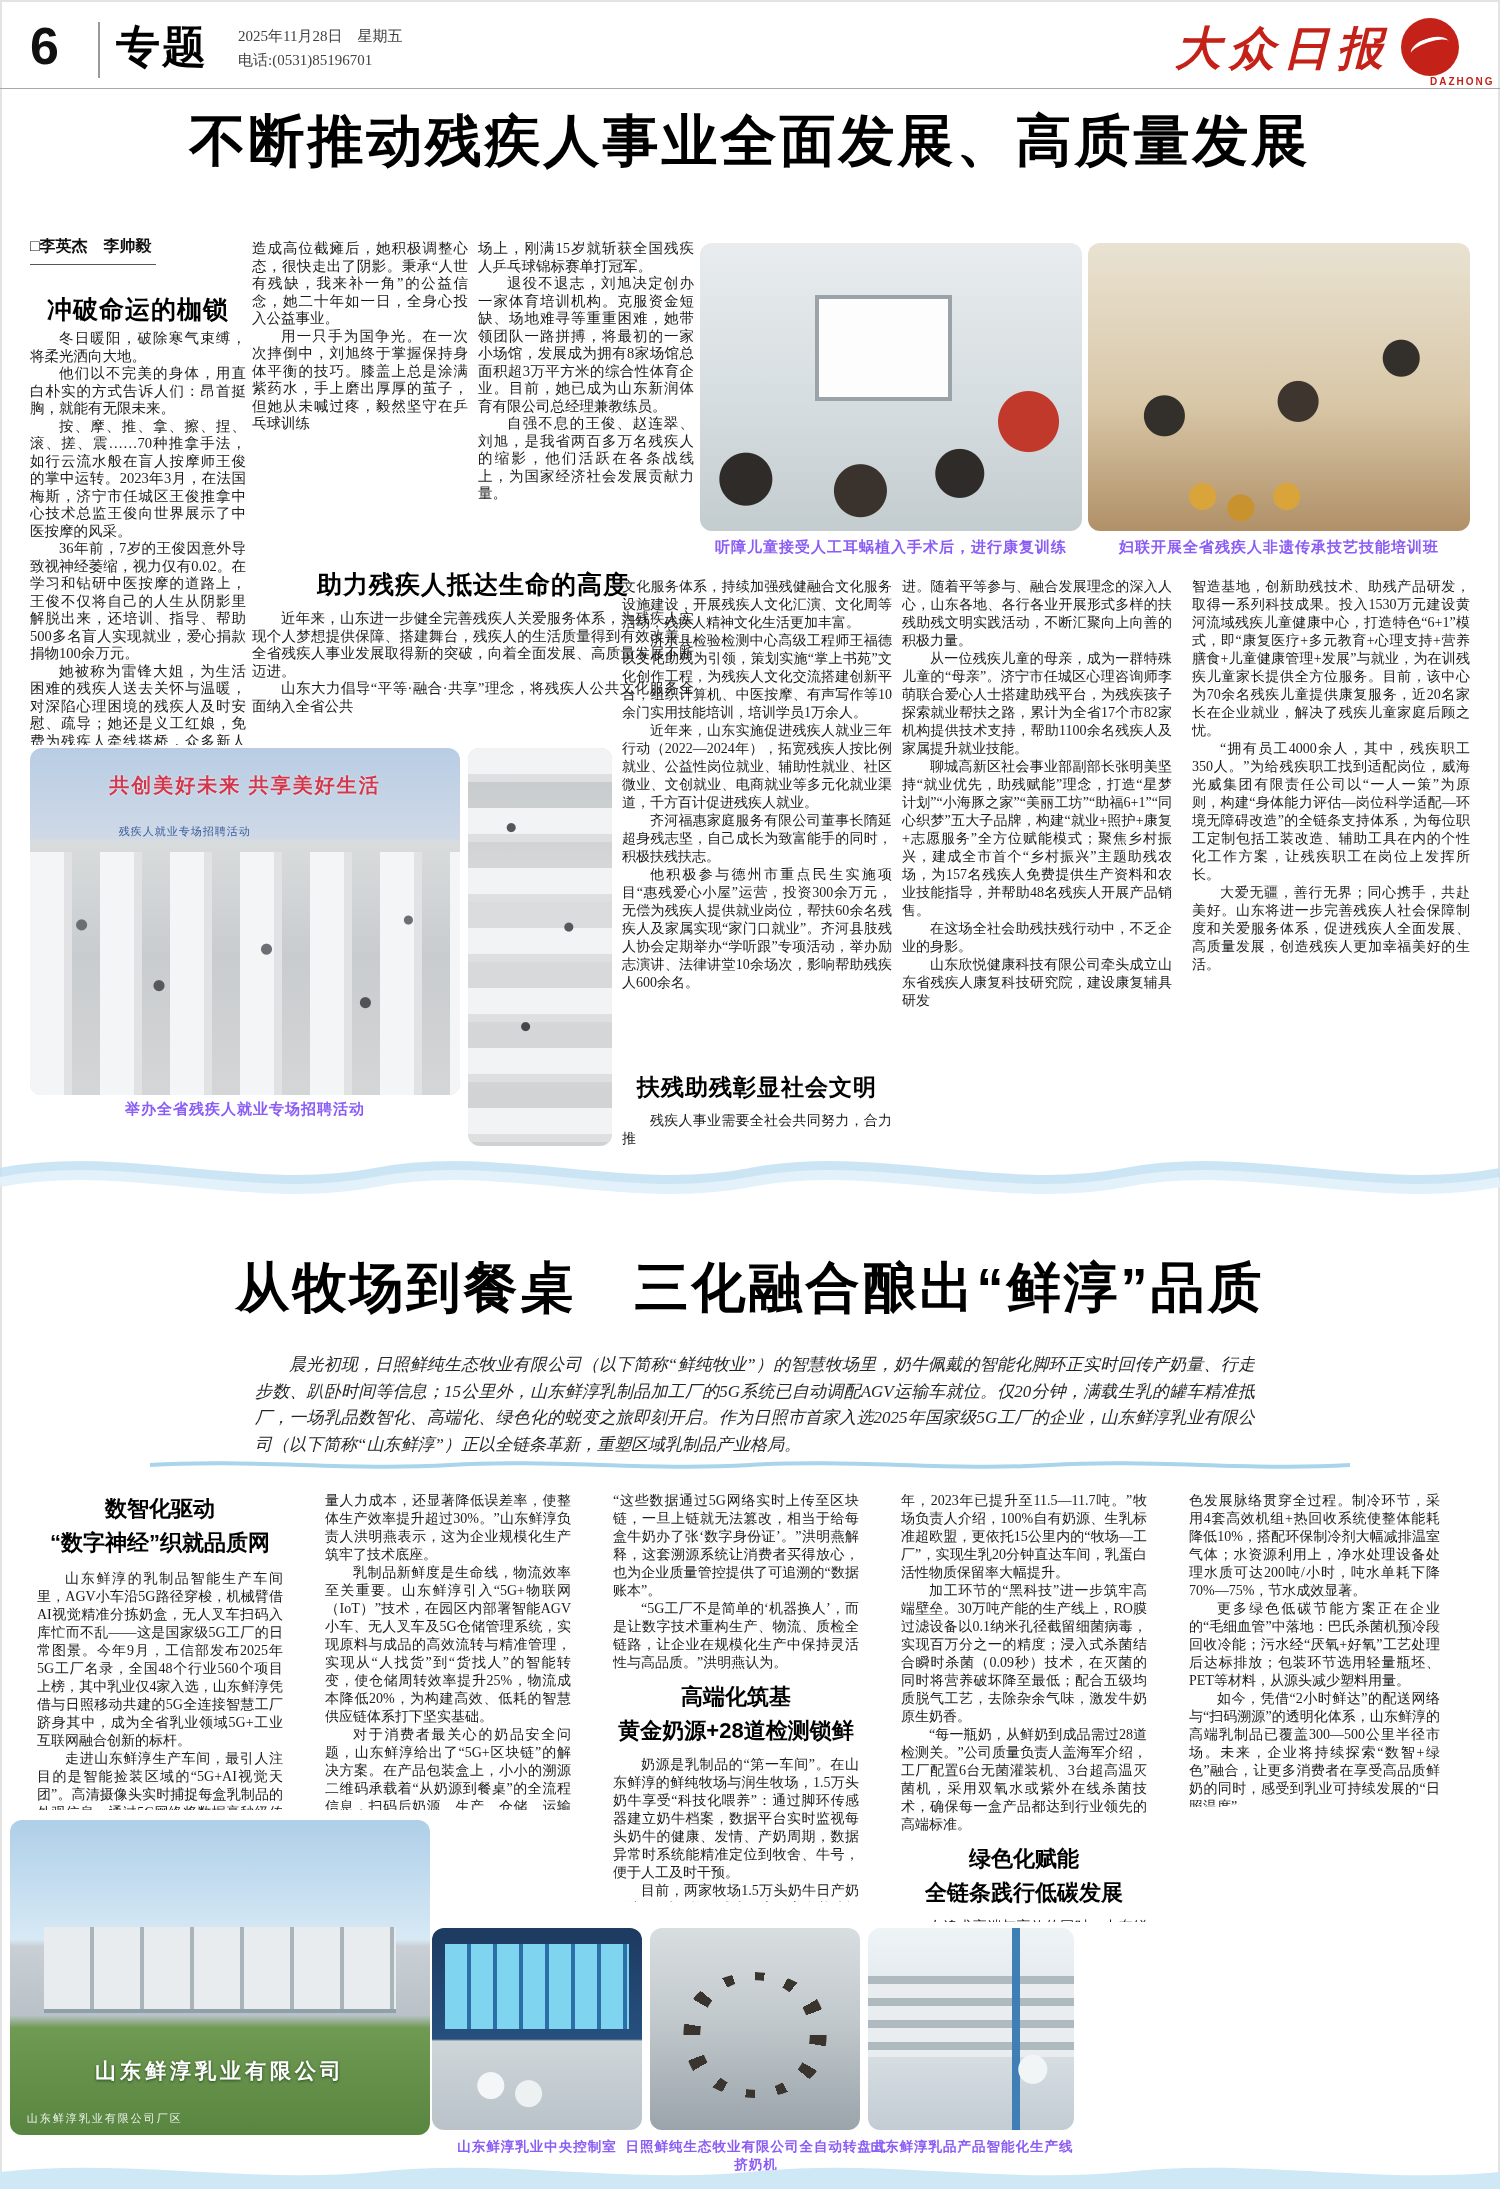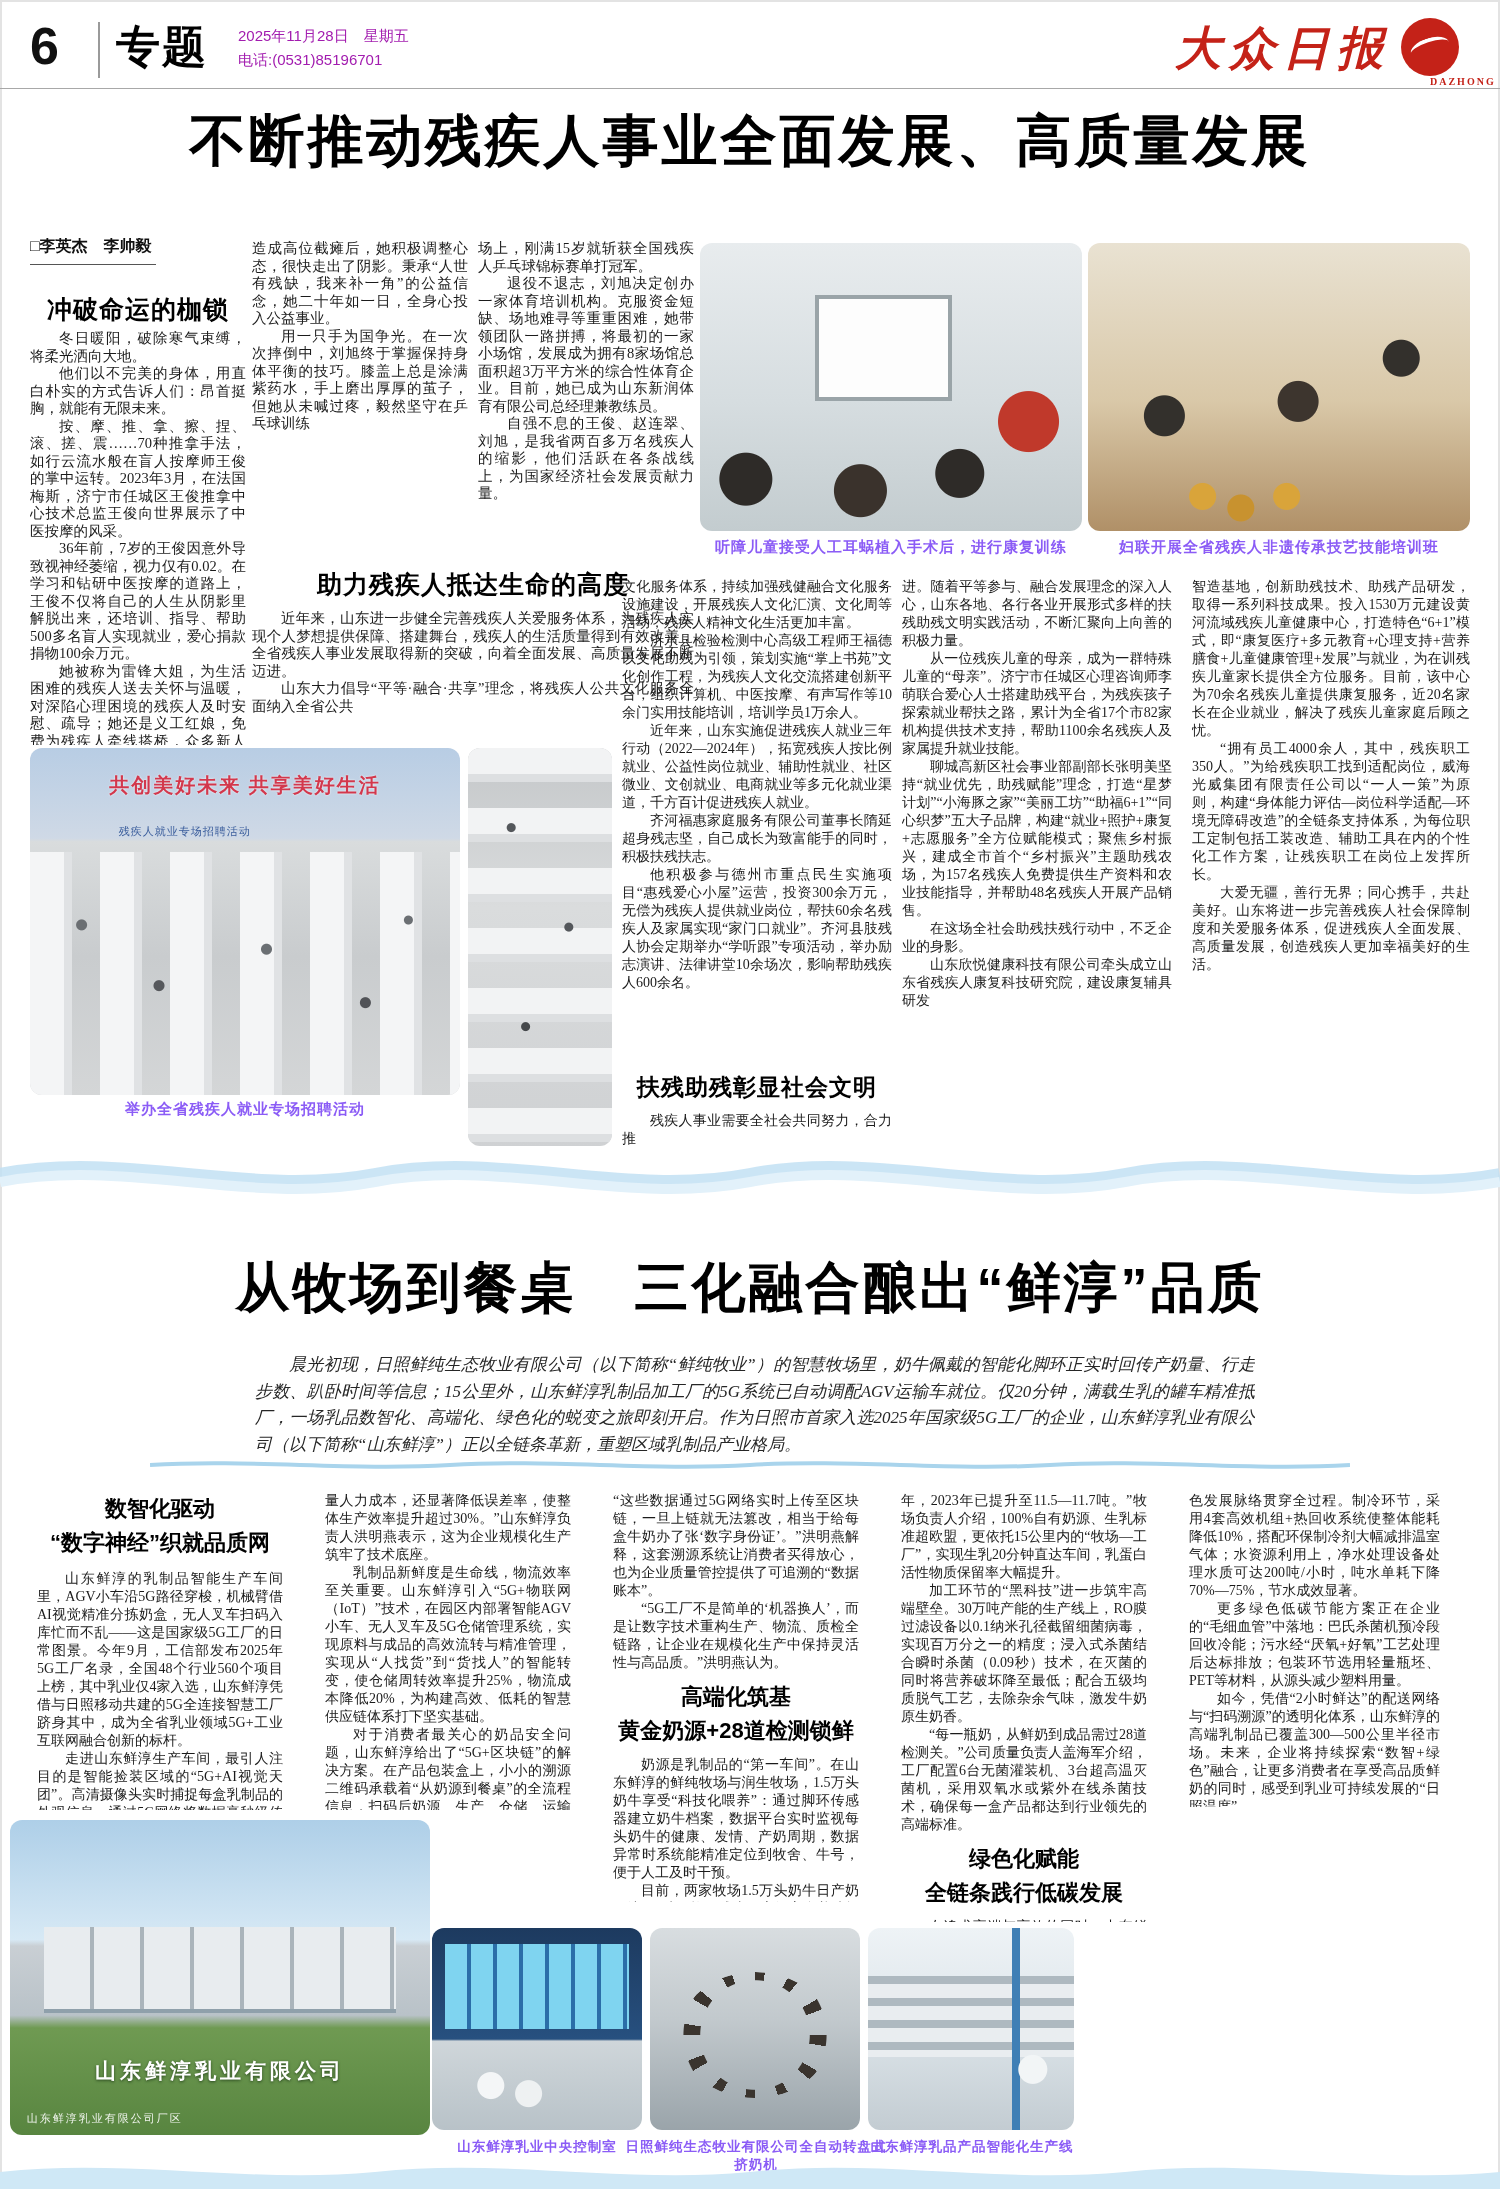--- a/index.html
+++ b/index.html
@@ -3,25 +3,25 @@
 <meta charset="utf-8">
 <style>
   html,body{margin:0;padding:0;background:#d9d9d9;font-family:"Liberation Serif","DejaVu Serif",serif;}
   #page{position:relative;width:1500px;height:2189px;margin:0 auto;background:#ffffff;overflow:hidden;
         box-shadow:inset 0 0 0 2px #e3e3e3;}
   .abs{position:absolute;}
   
   .pagenum{font-family:"Liberation Sans","DejaVu Sans",sans-serif;font-size:52px;font-weight:700;color:#111;}
   .secttitle{font-family:"Liberation Sans","DejaVu Sans",sans-serif;font-size:44px;font-weight:900;color:#000;letter-spacing:2px;}
   .hdr-divider{width:2px;height:56px;background:#9a9a9a;}
-  .hdr-meta{font-size:15px;color:#a21caf;line-height:24px;font-family:Liberation Sans, sans-serif;}
+  .hdr-meta{font-size:15px;color:#404040;line-height:24px;font-family:Liberation Serif, serif;}
   .masthead{font-family:"Liberation Serif",serif;font-style:italic;font-weight:900;font-size:46px;color:#c42218;letter-spacing:8px;}
   .mastlogo{width:58px;height:58px;border-radius:50%;background:#c42218;position:relative;}
   .mastlogo::after{content:"";position:absolute;left:9px;top:20px;width:40px;height:16px;border-top:4px solid #fff;border-radius:50% 50% 0 0;transform:rotate(-18deg);}
-  .mastsub{font-family:Liberation Serif, serif;font-size:10px;font-weight:800;color:#c42218;letter-spacing:2px;text-align:right;padding-left:29px;}
+  .mastsub{font-family:Liberation Sans, sans-serif;font-size:10px;font-weight:800;color:#c42218;letter-spacing:2px;text-align:right;padding-left:29px;}
   .hdr-rule{left:0;top:88px;width:1500px;height:1px;background:#a8a8a8;}
   
   .headline{font-family:"Liberation Sans","DejaVu Sans",sans-serif;font-weight:900;color:#000;text-align:center;letter-spacing:3px;}
   .h1a{font-size:56px;} .h2a{font-size:54px;}
   .subhead{font-family:"Liberation Sans","DejaVu Sans",sans-serif;font-weight:800;font-size:25px;color:#000;text-align:center;letter-spacing:1px;}
   .subhead2{font-family:"Liberation Sans","DejaVu Sans",sans-serif;font-weight:800;font-size:22px;color:#000;text-align:center;line-height:34px;}
   
   .col{position:absolute;overflow:hidden;text-align:justify;color:#1b1b1b;}
   .col p{margin:0;text-indent:2em;}
   .col p.noind{text-indent:0;}

